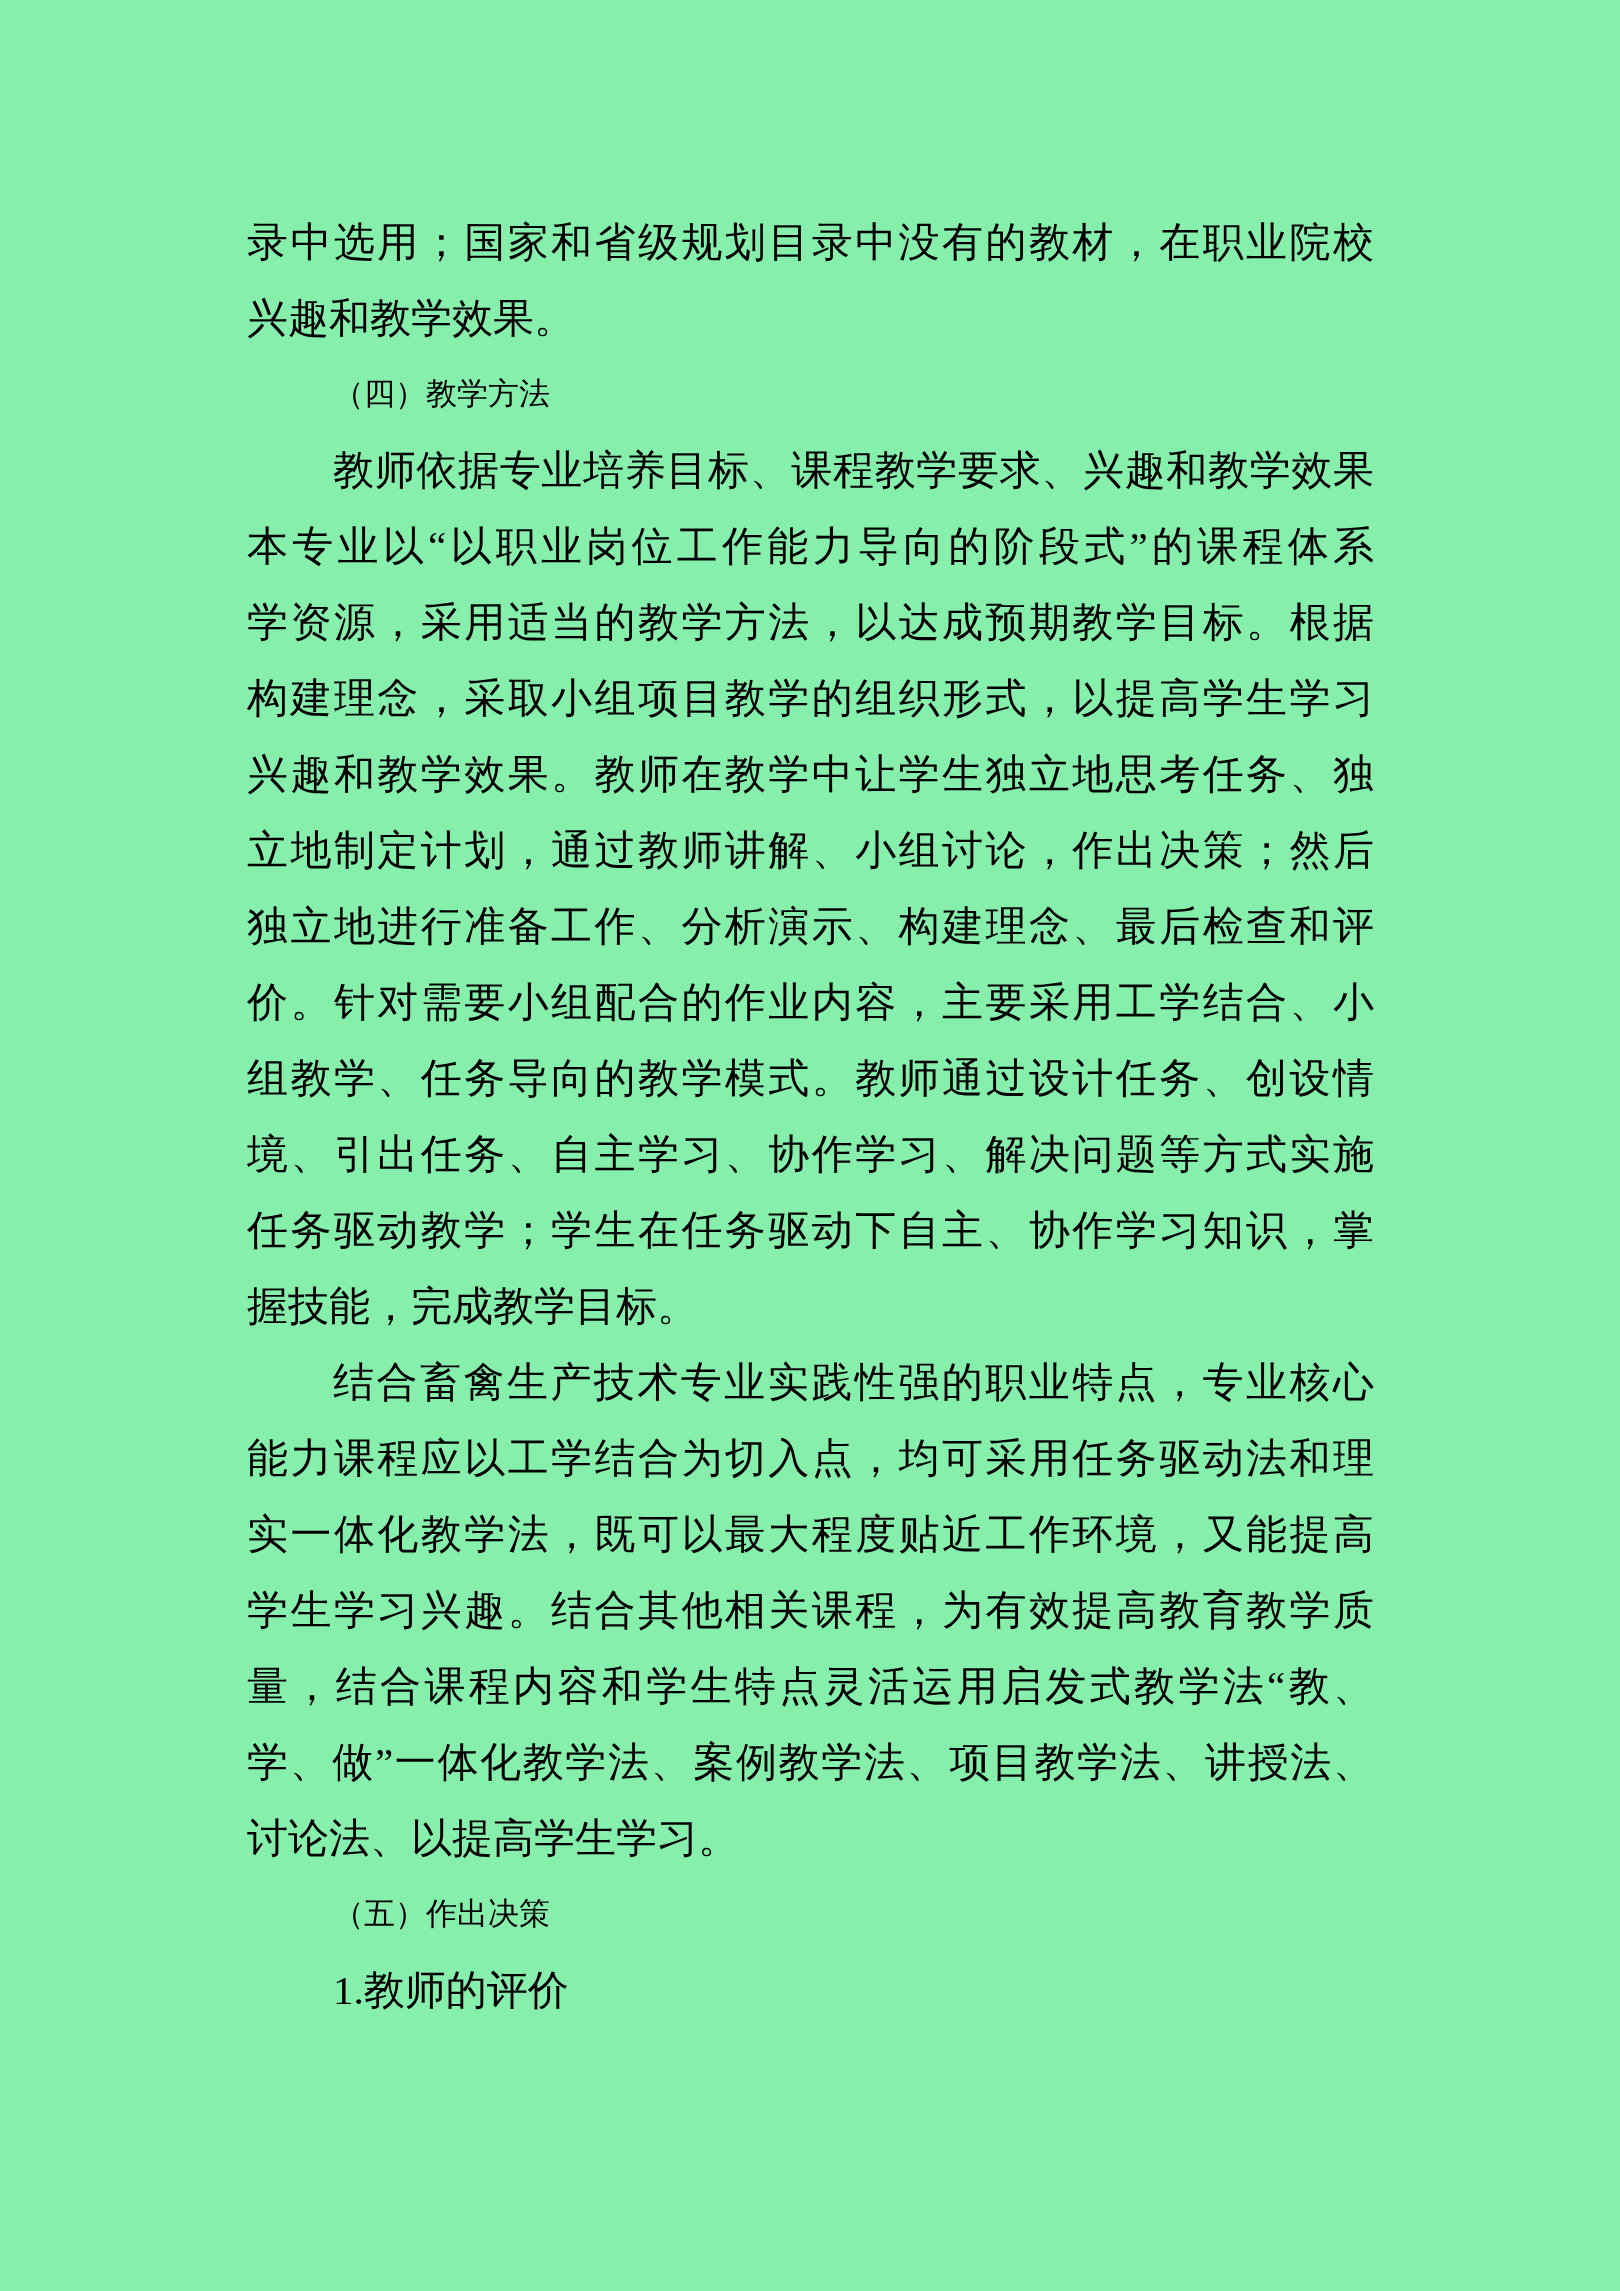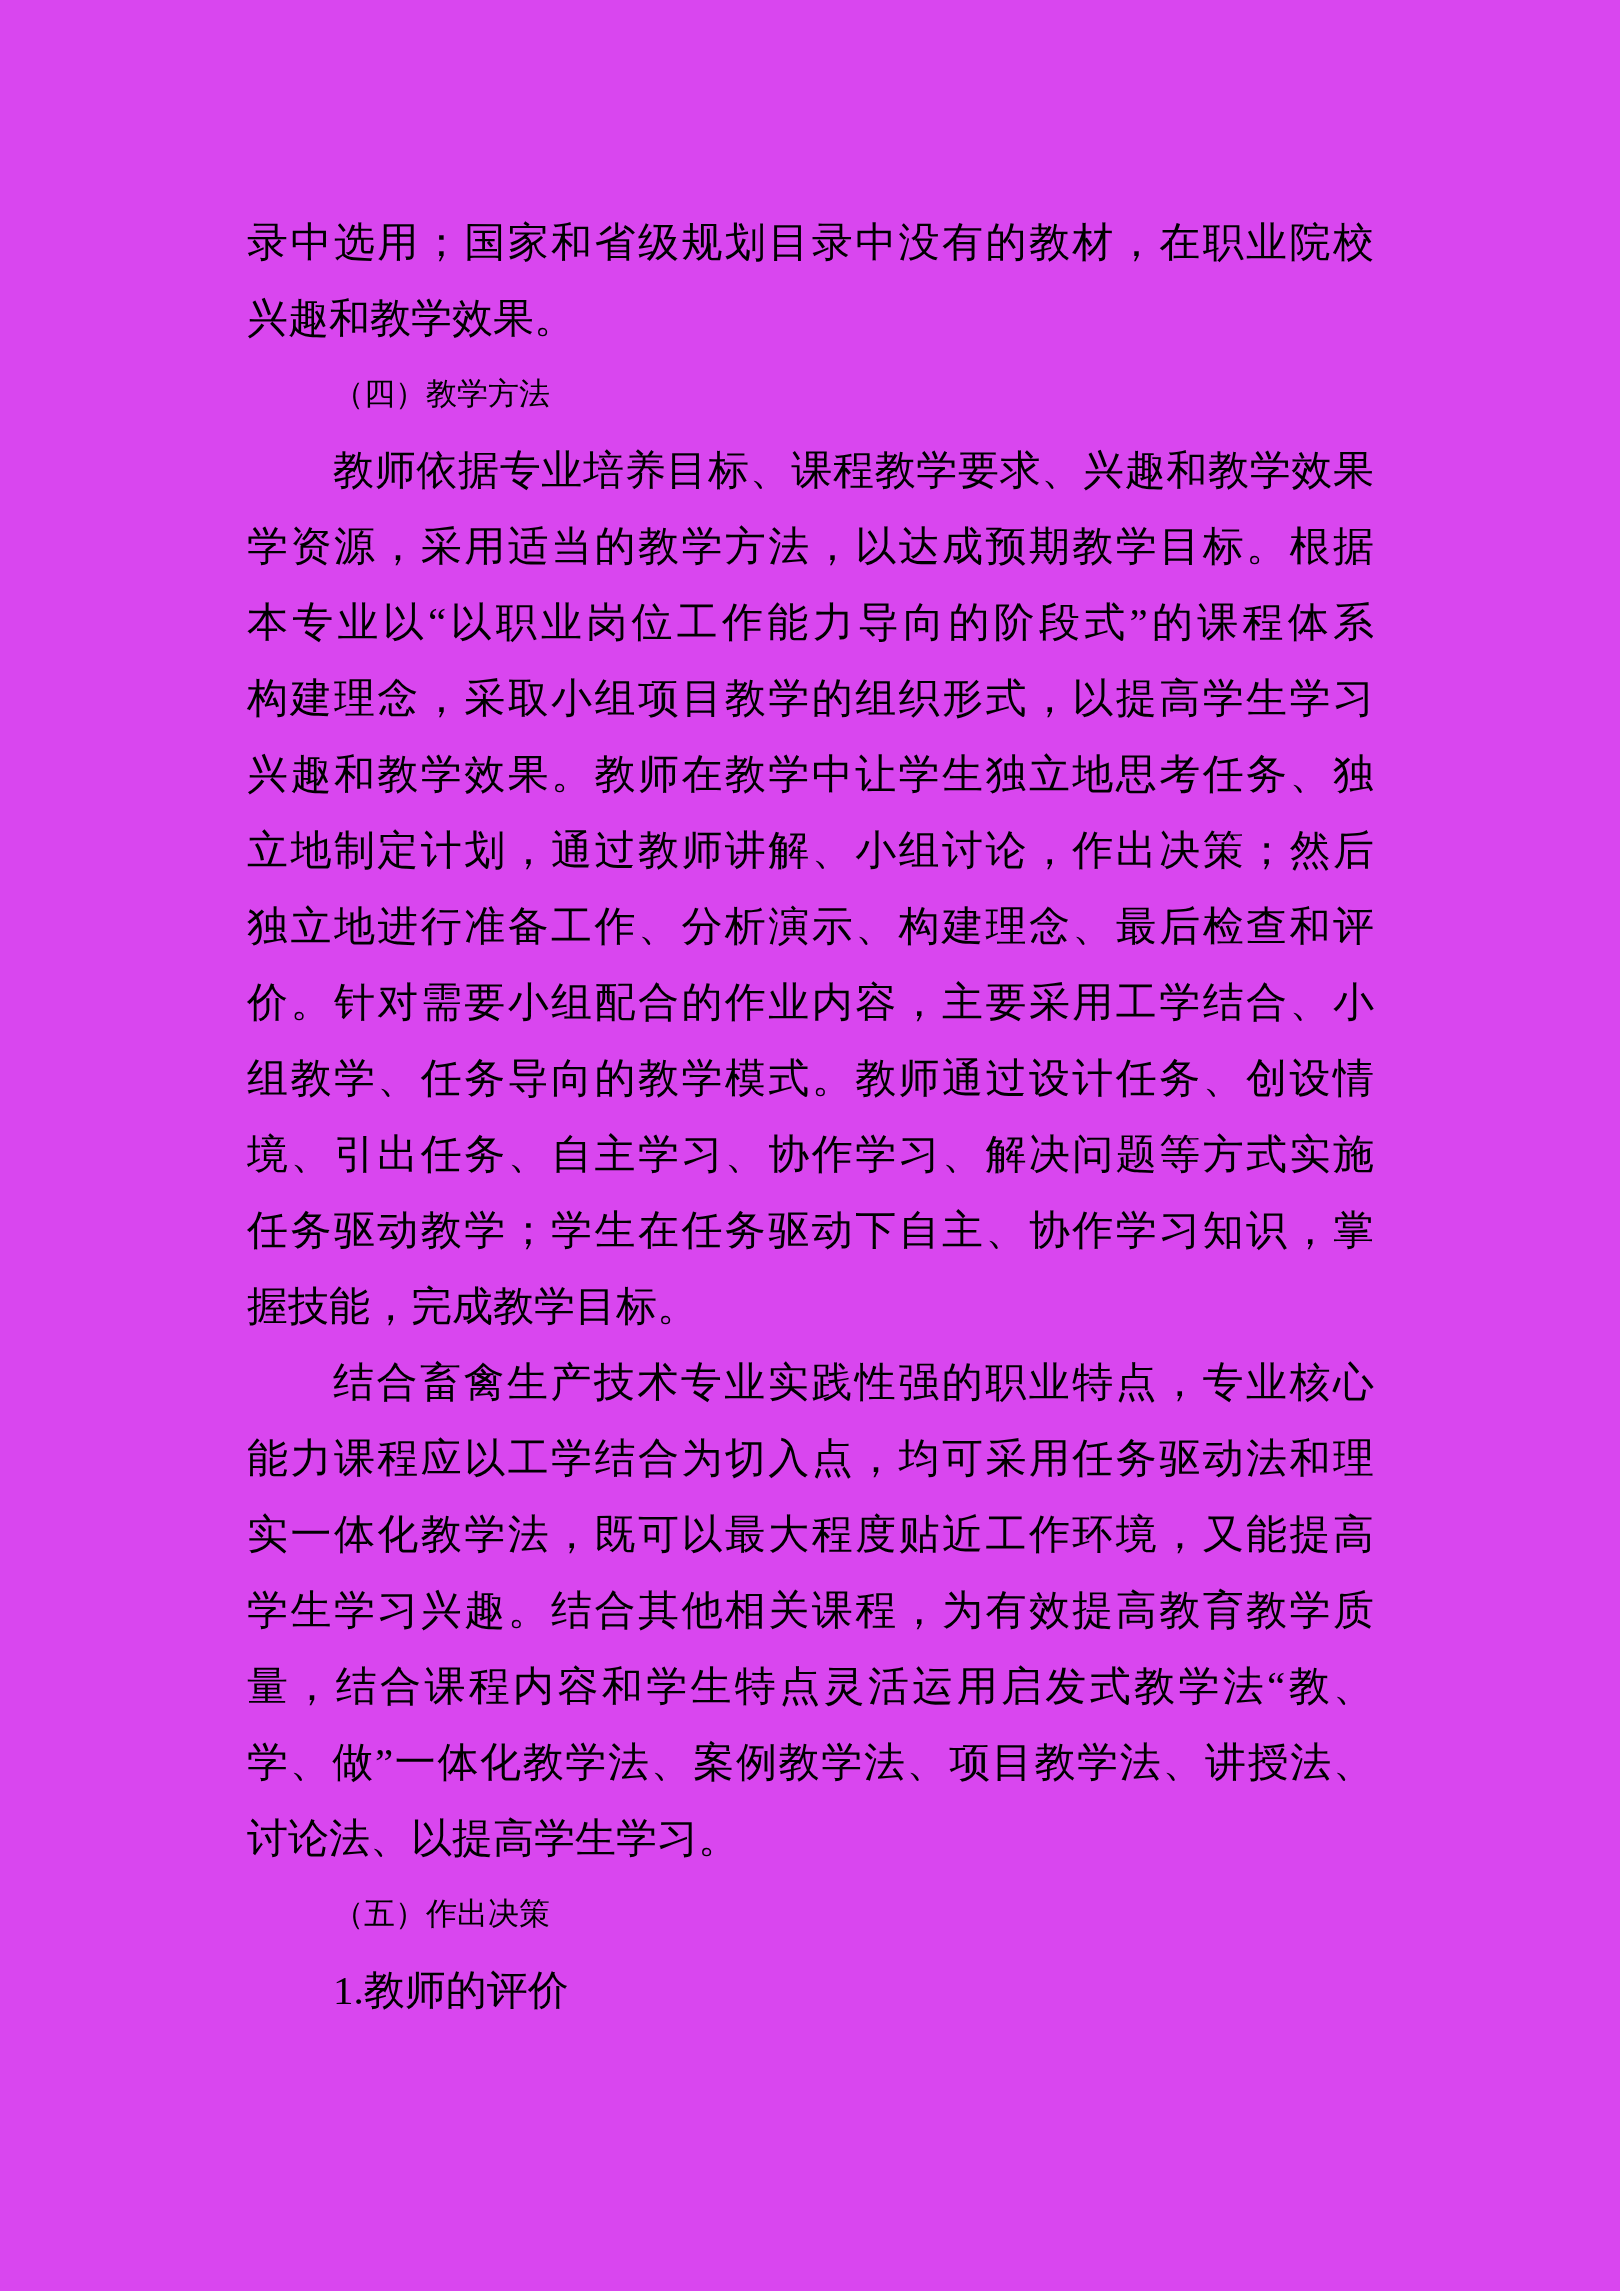--- a/index.html
+++ b/index.html
@@ -1,20 +1,20 @@
 <!DOCTYPE html>
 <html><head>
 <meta charset="utf-8">
 <style>
   html, body { margin: 0; padding: 0; }
   .page {
     position: relative;
     width: 1620px;
     height: 2292px;
-    background: #d946ef;
+    background: #86efac;
     color: #000000;
     font-family: "Liberation Serif", "DejaVu Serif", serif;
     overflow: hidden;
   }
   .content {
     position: absolute;
     left: 247px;
     top: 204px;
     width: 1127px;
   }
@@ -41,22 +41,22 @@
 </style>
 </head>
 <body>
 
 <div class="page">
   <div class="content">
     <div class="line just">录中选用；国家和省级规划目录中没有的教材，在职业院校</div>
     <div class="line">兴趣和教学效果。</div>
     <div class="line head indent">（四）教学方法</div>
     <div class="line just indent">教师依据专业培养目标、课程教学要求、兴趣和教学效果</div>
+    <div class="line just">本专业以“以职业岗位工作能力导向的阶段式”的课程体系</div>
     <div class="line just">学资源，采用适当的教学方法，以达成预期教学目标。根据</div>
-    <div class="line just">本专业以“以职业岗位工作能力导向的阶段式”的课程体系</div>
     <div class="line just">构建理念，采取小组项目教学的组织形式，以提高学生学习</div>
     <div class="line just">兴趣和教学效果。教师在教学中让学生独立地思考任务、独</div>
     <div class="line just">立地制定计划，通过教师讲解、小组讨论，作出决策；然后</div>
     <div class="line just">独立地进行准备工作、分析演示、构建理念、最后检查和评</div>
     <div class="line just">价。针对需要小组配合的作业内容，主要采用工学结合、小</div>
     <div class="line just">组教学、任务导向的教学模式。教师通过设计任务、创设情</div>
     <div class="line just">境、引出任务、自主学习、协作学习、解决问题等方式实施</div>
     <div class="line just">任务驱动教学；学生在任务驱动下自主、协作学习知识，掌</div>
     <div class="line">握技能，完成教学目标。</div>
     <div class="line just indent">结合畜禽生产技术专业实践性强的职业特点，专业核心</div>

